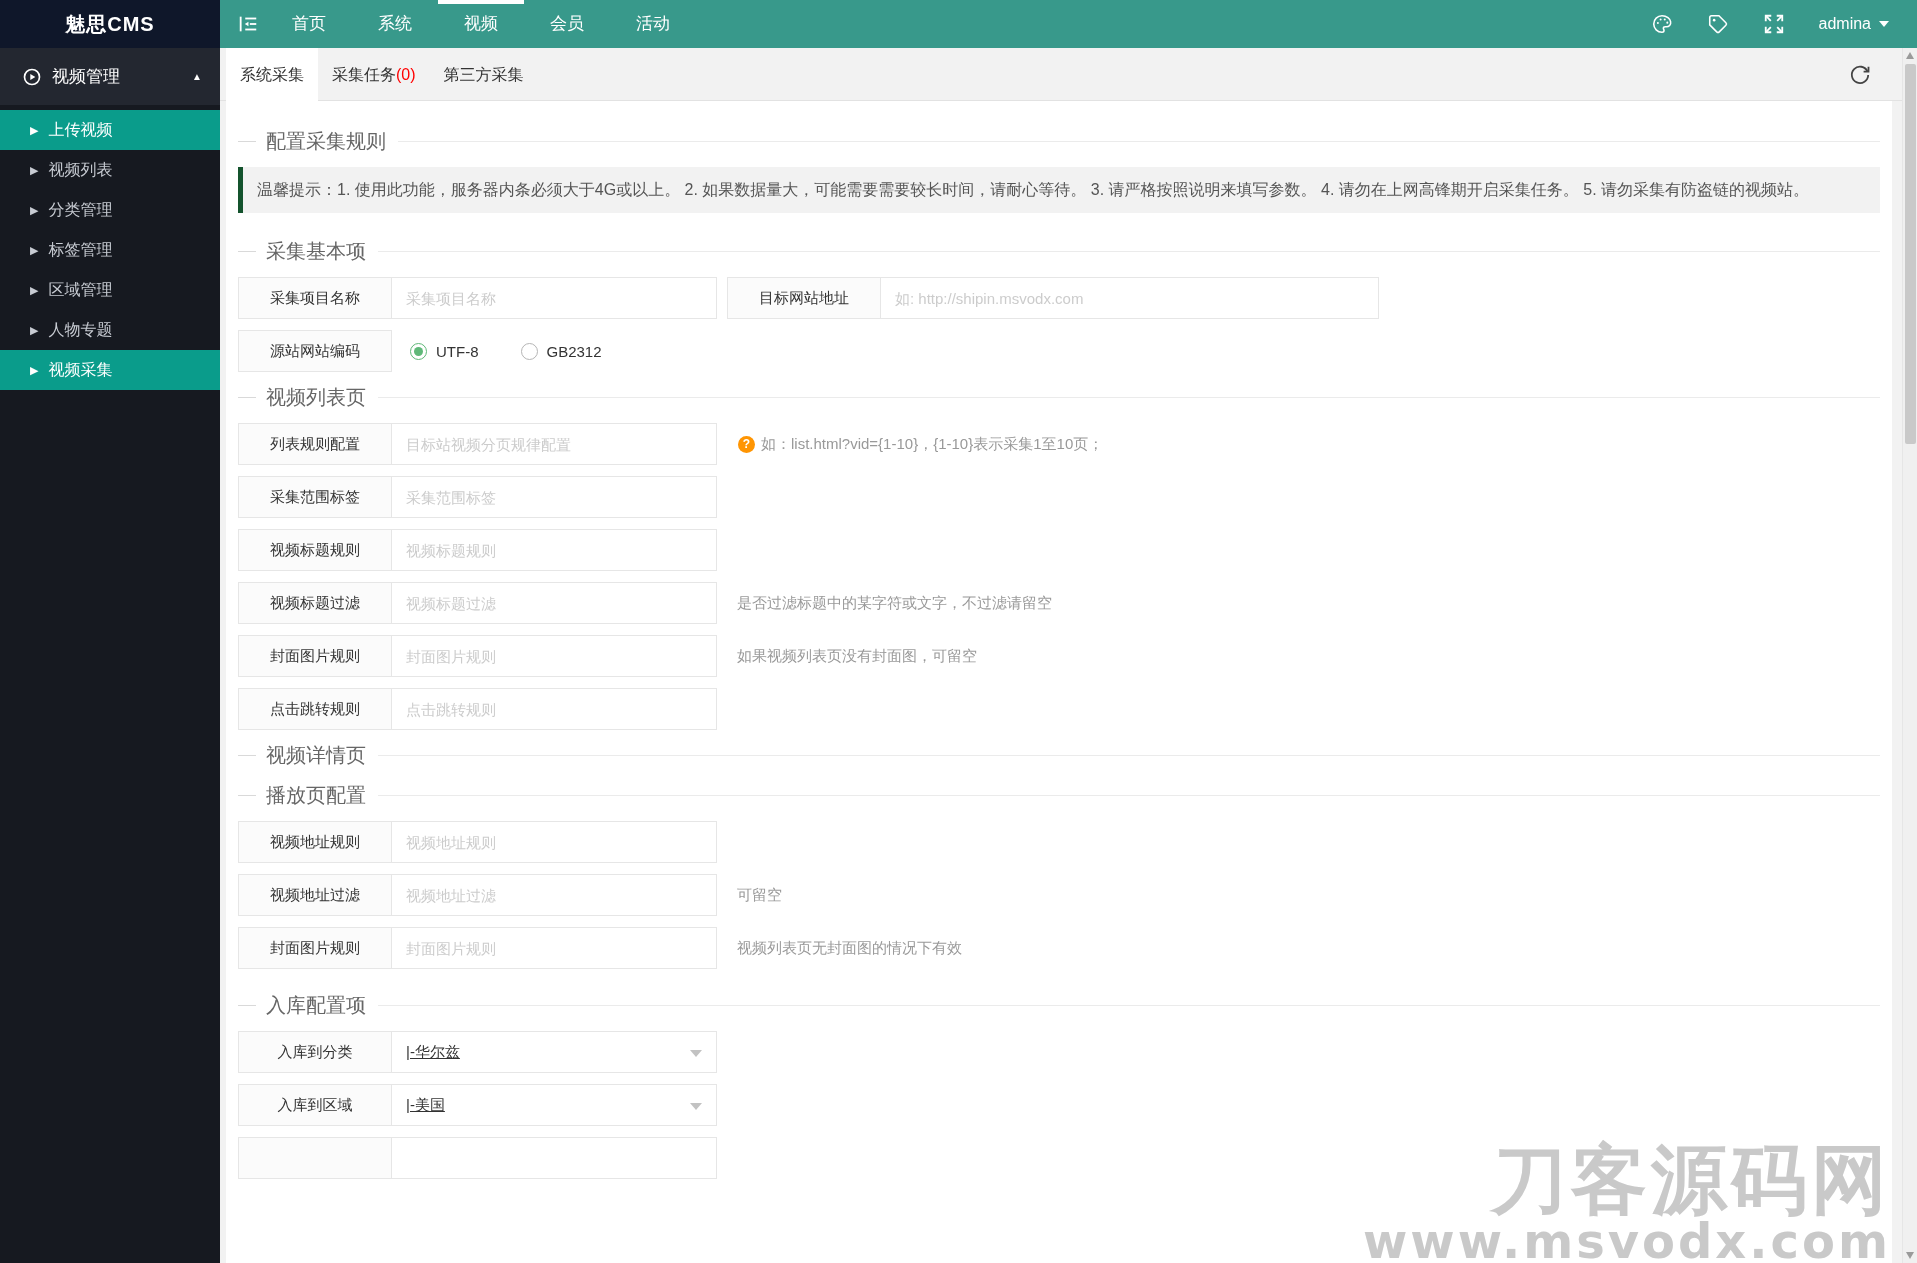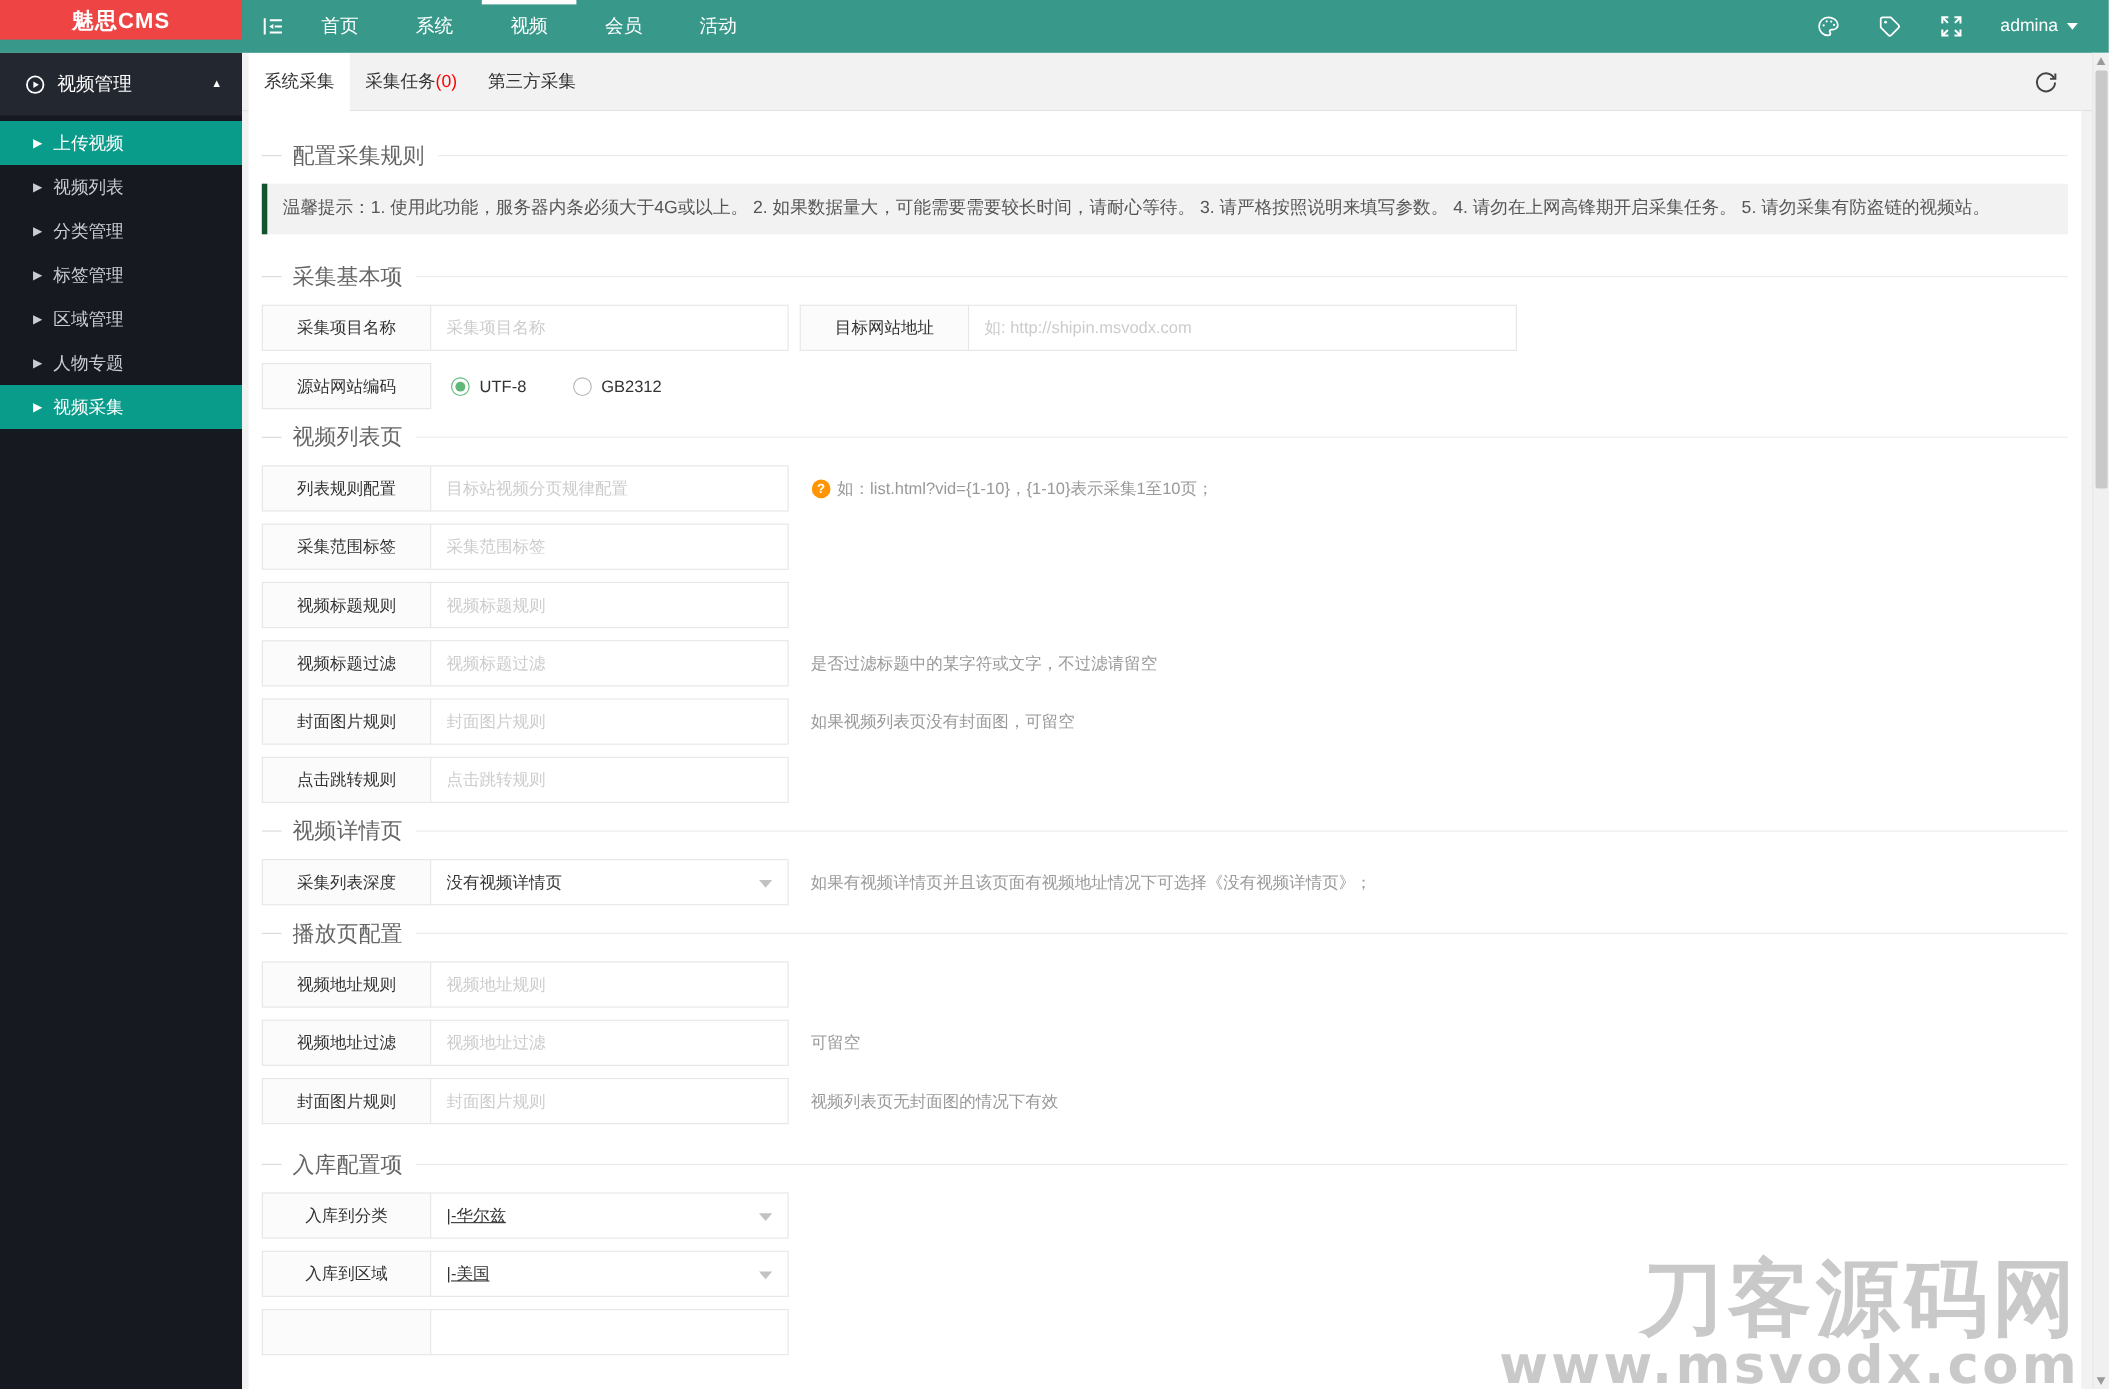--- a/index.html
+++ b/index.html
@@ -1,21 +1,21 @@
 <!DOCTYPE html>
 <html><head>
 <meta charset="utf-8">
 <style>
   * { margin:0; padding:0; box-sizing:border-box; }
   html,body { width:1917px; height:1263px; overflow:hidden; background:#f2f2f2;
     font-family:"Liberation Sans","DejaVu Sans",sans-serif; }
 
   
   .navbar { position:absolute; left:0; top:0; width:1917px; height:48px; background:#38998b; z-index:10; }
-  .logo { position:absolute; left:0; top:0; width:220px; height:36px; background:#ef4444;
+  .logo { position:absolute; left:0; top:0; width:220px; height:48px; background:#0f172a;
     color:#fff; font-size:20px; font-weight:bold; display:flex; align-items:center; justify-content:center; letter-spacing:1px; }
   .hamburger { position:absolute; left:230px; top:0; width:36px; height:48px; display:flex; align-items:center; justify-content:center; cursor:pointer; }
   .nav-menu { position:absolute; left:266px; top:0; height:48px; display:flex; }
   .nav-item { position:relative; height:48px; line-height:48px; padding:0 26px; color:#fff; font-size:17px; cursor:pointer; }
   .nav-item.active::before { content:''; position:absolute; left:0; top:0; width:100%; height:4px; background:#fff; }
   .nav-right { position:absolute; right:28px; top:0; height:48px; display:flex; align-items:center; gap:34px; }
   .nav-icon { width:22px; height:22px; display:flex; align-items:center; justify-content:center; cursor:pointer; }
   .nav-user { color:#fff; font-size:16px; display:flex; align-items:center; gap:8px; cursor:pointer; }
   .caret-down-w { width:0; height:0; border-left:5px solid transparent; border-right:5px solid transparent; border-top:6px solid #fff; }
 
@@ -296,32 +296,20 @@
           <div class="fgroup">
             <div class="fl">点击跳转规则</div>
             <input class="fi" type="text" placeholder="点击跳转规则" style="">
           </div>
         </div>
         <div class="legend sect-legend">
           <span class="ls"></span>
           <span class="lt">视频详情页</span>
           <span class="lf"></span>
         </div>
-        <div class="frow">
-          <div class="fgroup">
-            <div class="fl">采集列表深度</div>
-            <div class="fsel">
-              <span class="val">没有视频详情页</span>
-              <span class="sel-caret"></span>
-            </div>
-          </div>
-          <div class="hint">
-            <span>如果有视频详情页并且该页面有视频地址情况下可选择《没有视频详情页》；</span>
-          </div>
-        </div>
         <div class="legend sect-legend">
           <span class="ls"></span>
           <span class="lt">播放页配置</span>
           <span class="lf"></span>
         </div>
         <div class="frow">
           <div class="fgroup">
             <div class="fl">视频地址规则</div>
             <input class="fi" type="text" placeholder="视频地址规则" style="">
           </div>

